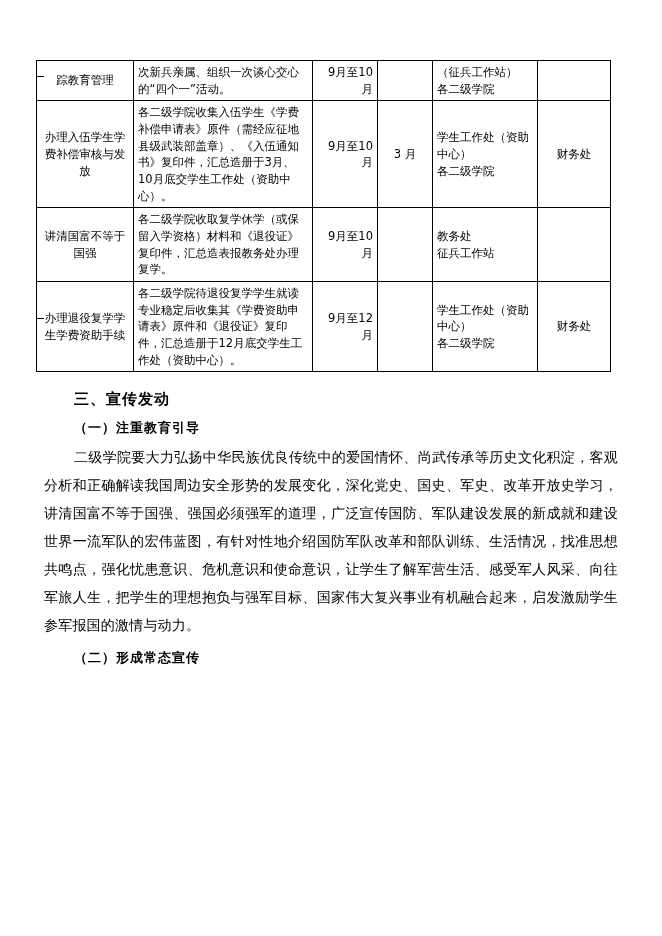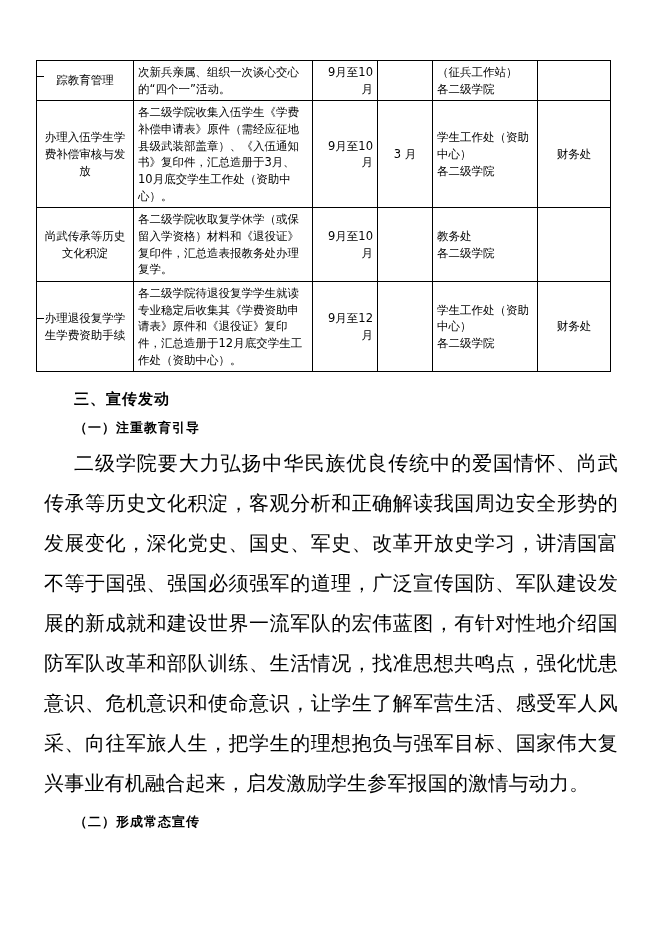--- a/index.html
+++ b/index.html
@@ -97,21 +97,21 @@
     letter-spacing: 1px;
   }
   .sub-heading {
     font-size: 13px;
     font-weight: bold;
     margin: 10px 0 6px 0;
     text-indent: 30px;
     letter-spacing: 1px;
   }
   p.body-para {
-    font-size: 20px;
+    font-size: 14px;
     line-height: 2.0;
     margin: 0 0 2px 0;
     text-indent: 30px;
     text-align: justify;
     text-justify: inter-ideograph;
     letter-spacing: 0.2px;
   }
 </style>
 </head>
 <body>
@@ -136,26 +136,26 @@
       <tr>
         <td class="c-label">办理入伍学生学费补偿审核与发放</td>
         <td class="c-desc">各二级学院收集入伍学生《学费补偿申请表》原件（需经应征地县级武装部盖章）、《入伍通知书》复印件，汇总造册于3月、10月底交学生工作处（资助中心）。</td>
         <td class="c-date1">9月至10月</td>
         <td class="c-date2">3 月</td>
         <td class="c-dept" style="white-space:pre-line">学生工作处（资助中心）
 各二级学院</td>
         <td class="c-fin">财务处</td>
       </tr>
       <tr>
-        <td class="c-label">尚武传承等历史文化积淀</td>
+        <td class="c-label">讲清国富不等于国强</td>
         <td class="c-desc">各二级学院收取复学休学（或保留入学资格）材料和《退役证》复印件，汇总造表报教务处办理复学。</td>
         <td class="c-date1">9月至10月</td>
         <td class="c-date2"></td>
         <td class="c-dept" style="white-space:pre-line">教务处
-各二级学院</td>
+征兵工作站</td>
         <td class="c-fin"></td>
       </tr>
       <tr>
         <td class="c-label">办理退役复学学生学费资助手续</td>
         <td class="c-desc">各二级学院待退役复学学生就读专业稳定后收集其《学费资助申请表》原件和《退役证》复印件，汇总造册于12月底交学生工作处（资助中心）。</td>
         <td class="c-date1">9月至12月</td>
         <td class="c-date2"></td>
         <td class="c-dept" style="white-space:pre-line">学生工作处（资助中心）
 各二级学院</td>
         <td class="c-fin">财务处</td>

